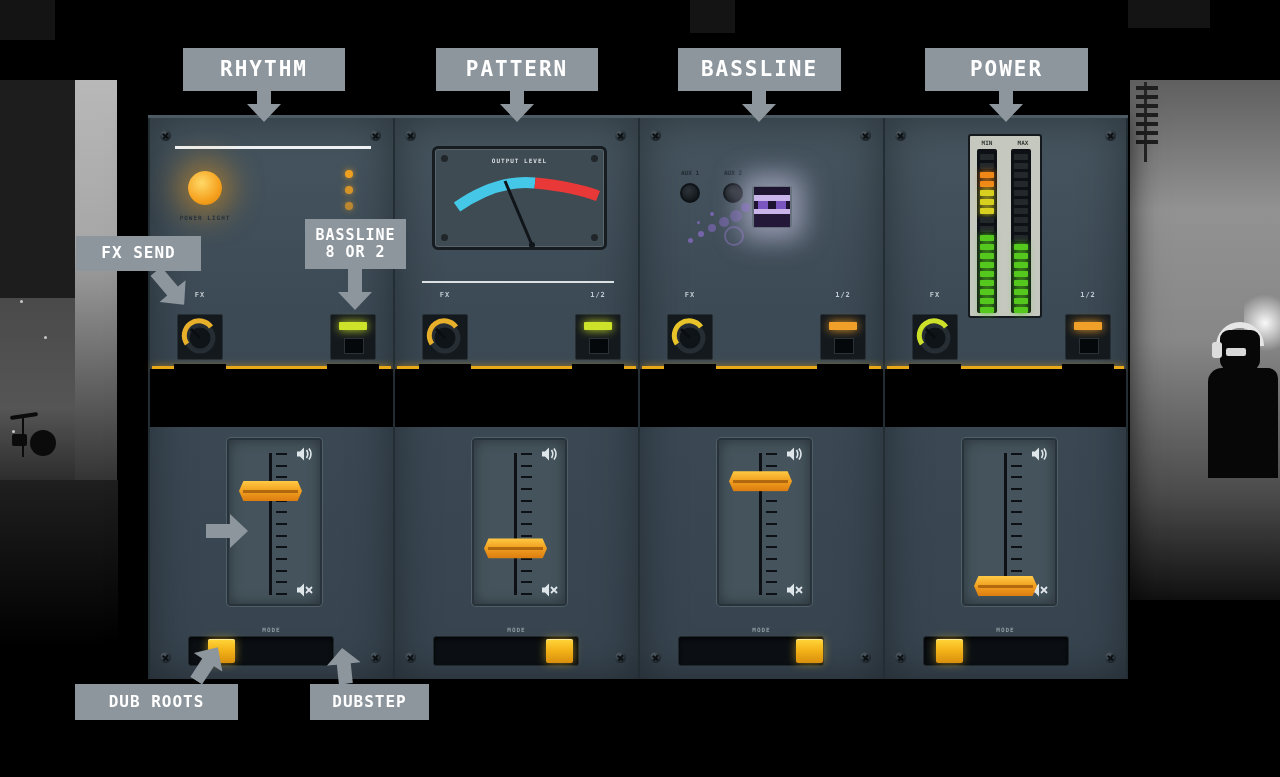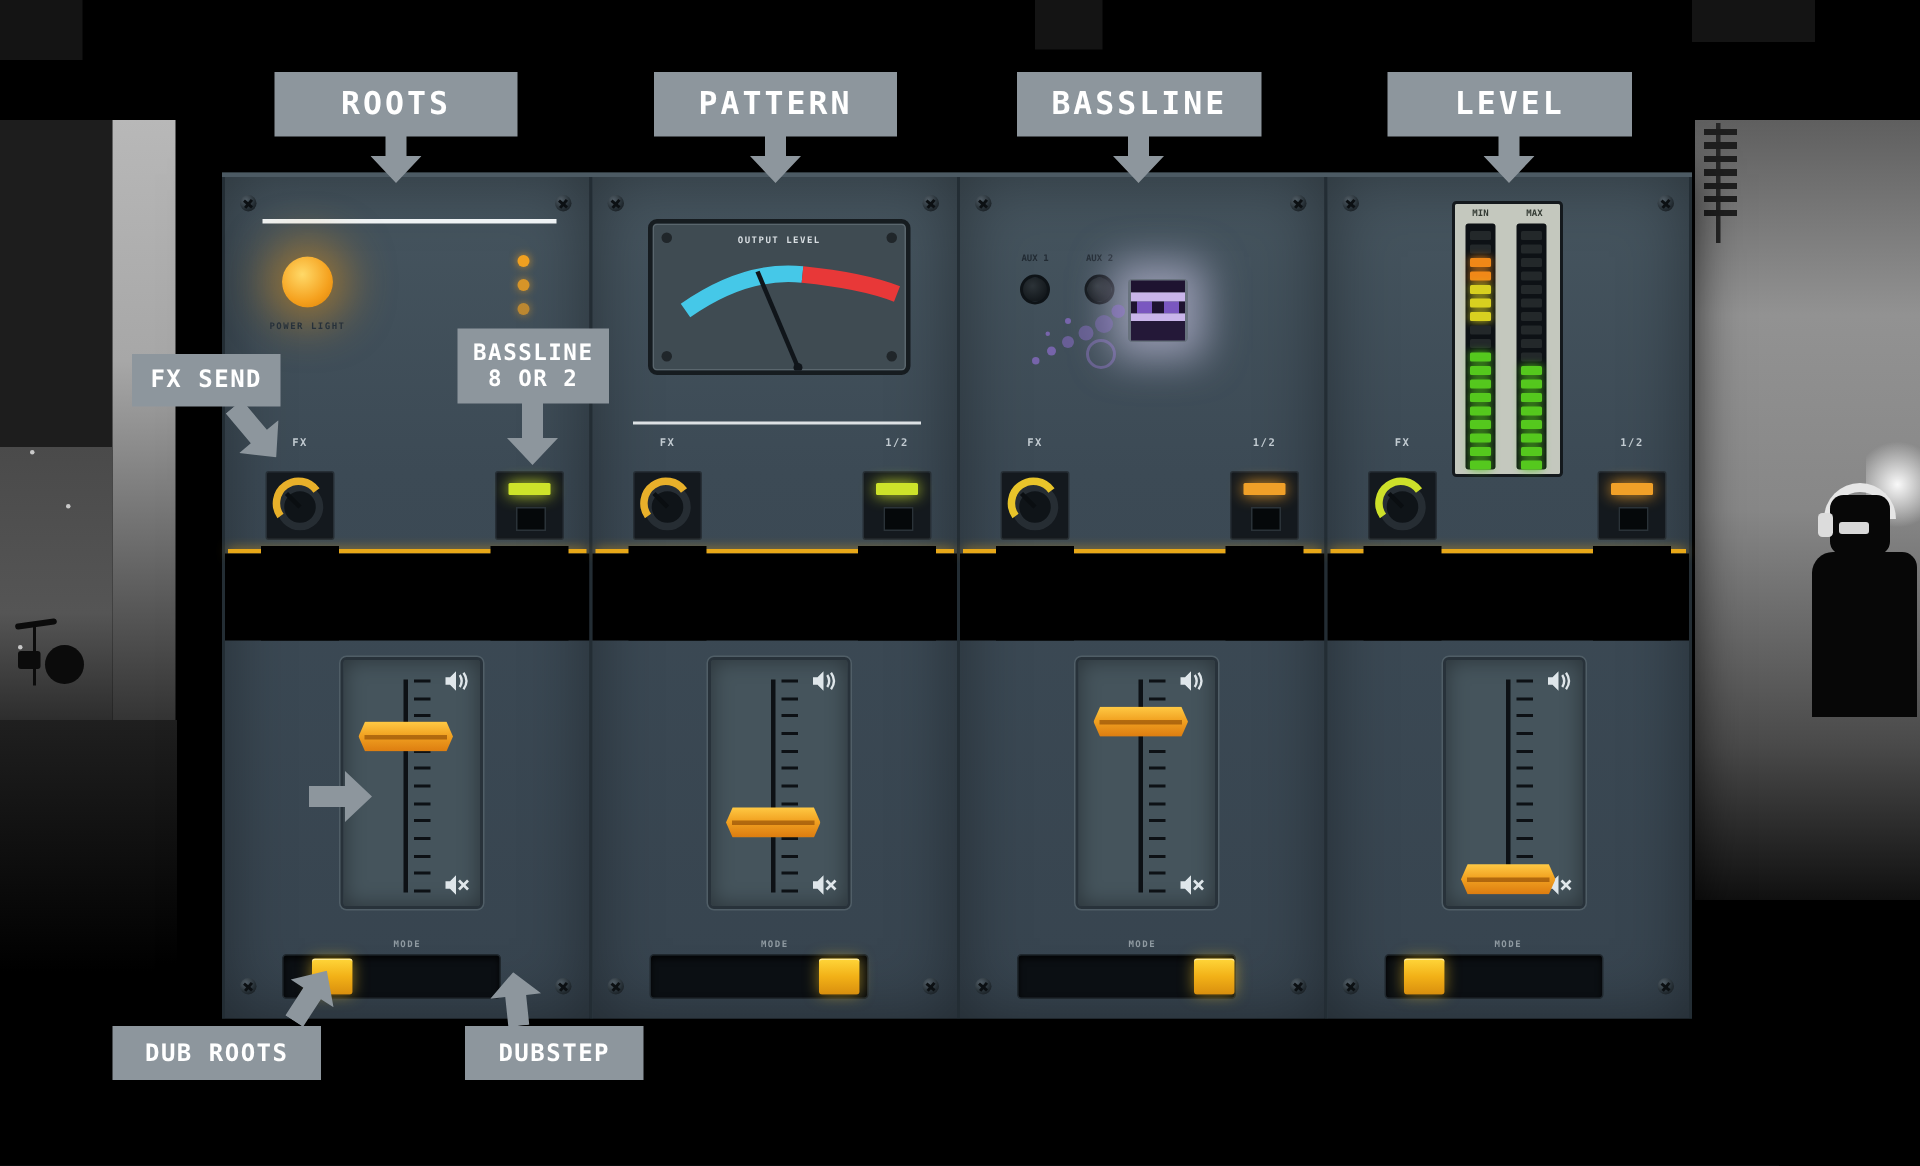--- a/index.html
+++ b/index.html
@@ -516,60 +516,60 @@
         </svg>
       </div>
 
       <div class="mode-label">MODE</div>
       <div class="style-toggle">
         <div class="toggle-knob" style="left: 8%;"></div>
       </div>
     </section>
   </div>
 
-  <div class="callout big" style="left:183px;top:48px;width:162px;height:43px;">ROOTS</div>
+  <div class="callout big" style="left:183px;top:48px;width:162px;height:43px;">RHYTHM</div>
   <svg class="arrow" style="left:247px;top:90px;" width="34" height="32">
       <polygon points="10,0 24,0 24,14 34,14 17,32 0,14 10,14"></polygon>
     </svg>
 
   <div class="callout big" style="left:436px;top:48px;width:162px;height:43px;">PATTERN</div>
   <svg class="arrow" style="left:500px;top:90px;" width="34" height="32">
       <polygon points="10,0 24,0 24,14 34,14 17,32 0,14 10,14"></polygon>
     </svg>
 
   <div class="callout big" style="left:678px;top:48px;width:163px;height:43px;">BASSLINE</div>
   <svg class="arrow" style="left:742px;top:90px;" width="34" height="32">
       <polygon points="10,0 24,0 24,14 34,14 17,32 0,14 10,14"></polygon>
     </svg>
 
-  <div class="callout big" style="left:925px;top:48px;width:163px;height:43px;">LEVEL</div>
+  <div class="callout big" style="left:925px;top:48px;width:163px;height:43px;">POWER</div>
   <svg class="arrow" style="left:989px;top:90px;" width="34" height="32">
       <polygon points="10,0 24,0 24,14 34,14 17,32 0,14 10,14"></polygon>
     </svg>
 
-  <div class="callout med" style="left:88px;top:236px;width:99px;height:35px;letter-spacing:1px;">FX SEND</div>
+  <div class="callout med" style="left:76px;top:236px;width:125px;height:35px;letter-spacing:1px;">FX SEND</div>
   <svg class="arrow" style="left:153px;top:266px;transform:rotate(-40deg);" width="34" height="44" viewBox="0 0 34 44">
       <polygon points="10,0 24,0 24,26 34,26 17,44 0,26 10,26"></polygon>
     </svg>
 
   <div class="callout sm" style="left:305px;top:219px;width:101px;height:50px;letter-spacing:1px;">
     <div>
         <div>BASSLINE</div>
         <div>8 OR 2</div>
       </div>
   </div>
   <svg class="arrow" style="left:338px;top:268px;" width="34" height="42" viewBox="0 0 34 42">
       <polygon points="10,0 24,0 24,24 34,24 17,42 0,24 10,24"></polygon>
     </svg>
 
   <svg class="arrow" style="left:206px;top:514px;" width="42" height="34" viewBox="0 0 42 34">
       <polygon points="0,10 24,10 24,0 42,17 24,34 24,24 0,24"></polygon>
     </svg>
 
-  <div class="callout med" style="left:75px;top:684px;width:139px;height:36px;letter-spacing:1px;">DUB ROOTS</div>
+  <div class="callout med" style="left:75px;top:684px;width:163px;height:36px;letter-spacing:1px;">DUB ROOTS</div>
   <svg class="arrow" style="left:190px;top:644px;transform:rotate(33deg);" width="34" height="40" viewBox="0 0 34 40">
       <polygon points="10,40 24,40 24,18 34,18 17,0 0,18 10,18"></polygon>
     </svg>
 
   <div class="callout med" style="left:310px;top:684px;width:119px;height:36px;letter-spacing:1px;">DUBSTEP</div>
   <svg class="arrow" style="left:327px;top:648px;transform:rotate(-6deg);" width="34" height="36" viewBox="0 0 34 36">
       <polygon points="10,36 24,36 24,16 34,16 17,0 0,16 10,16"></polygon>
     </svg>
 
 </div>

